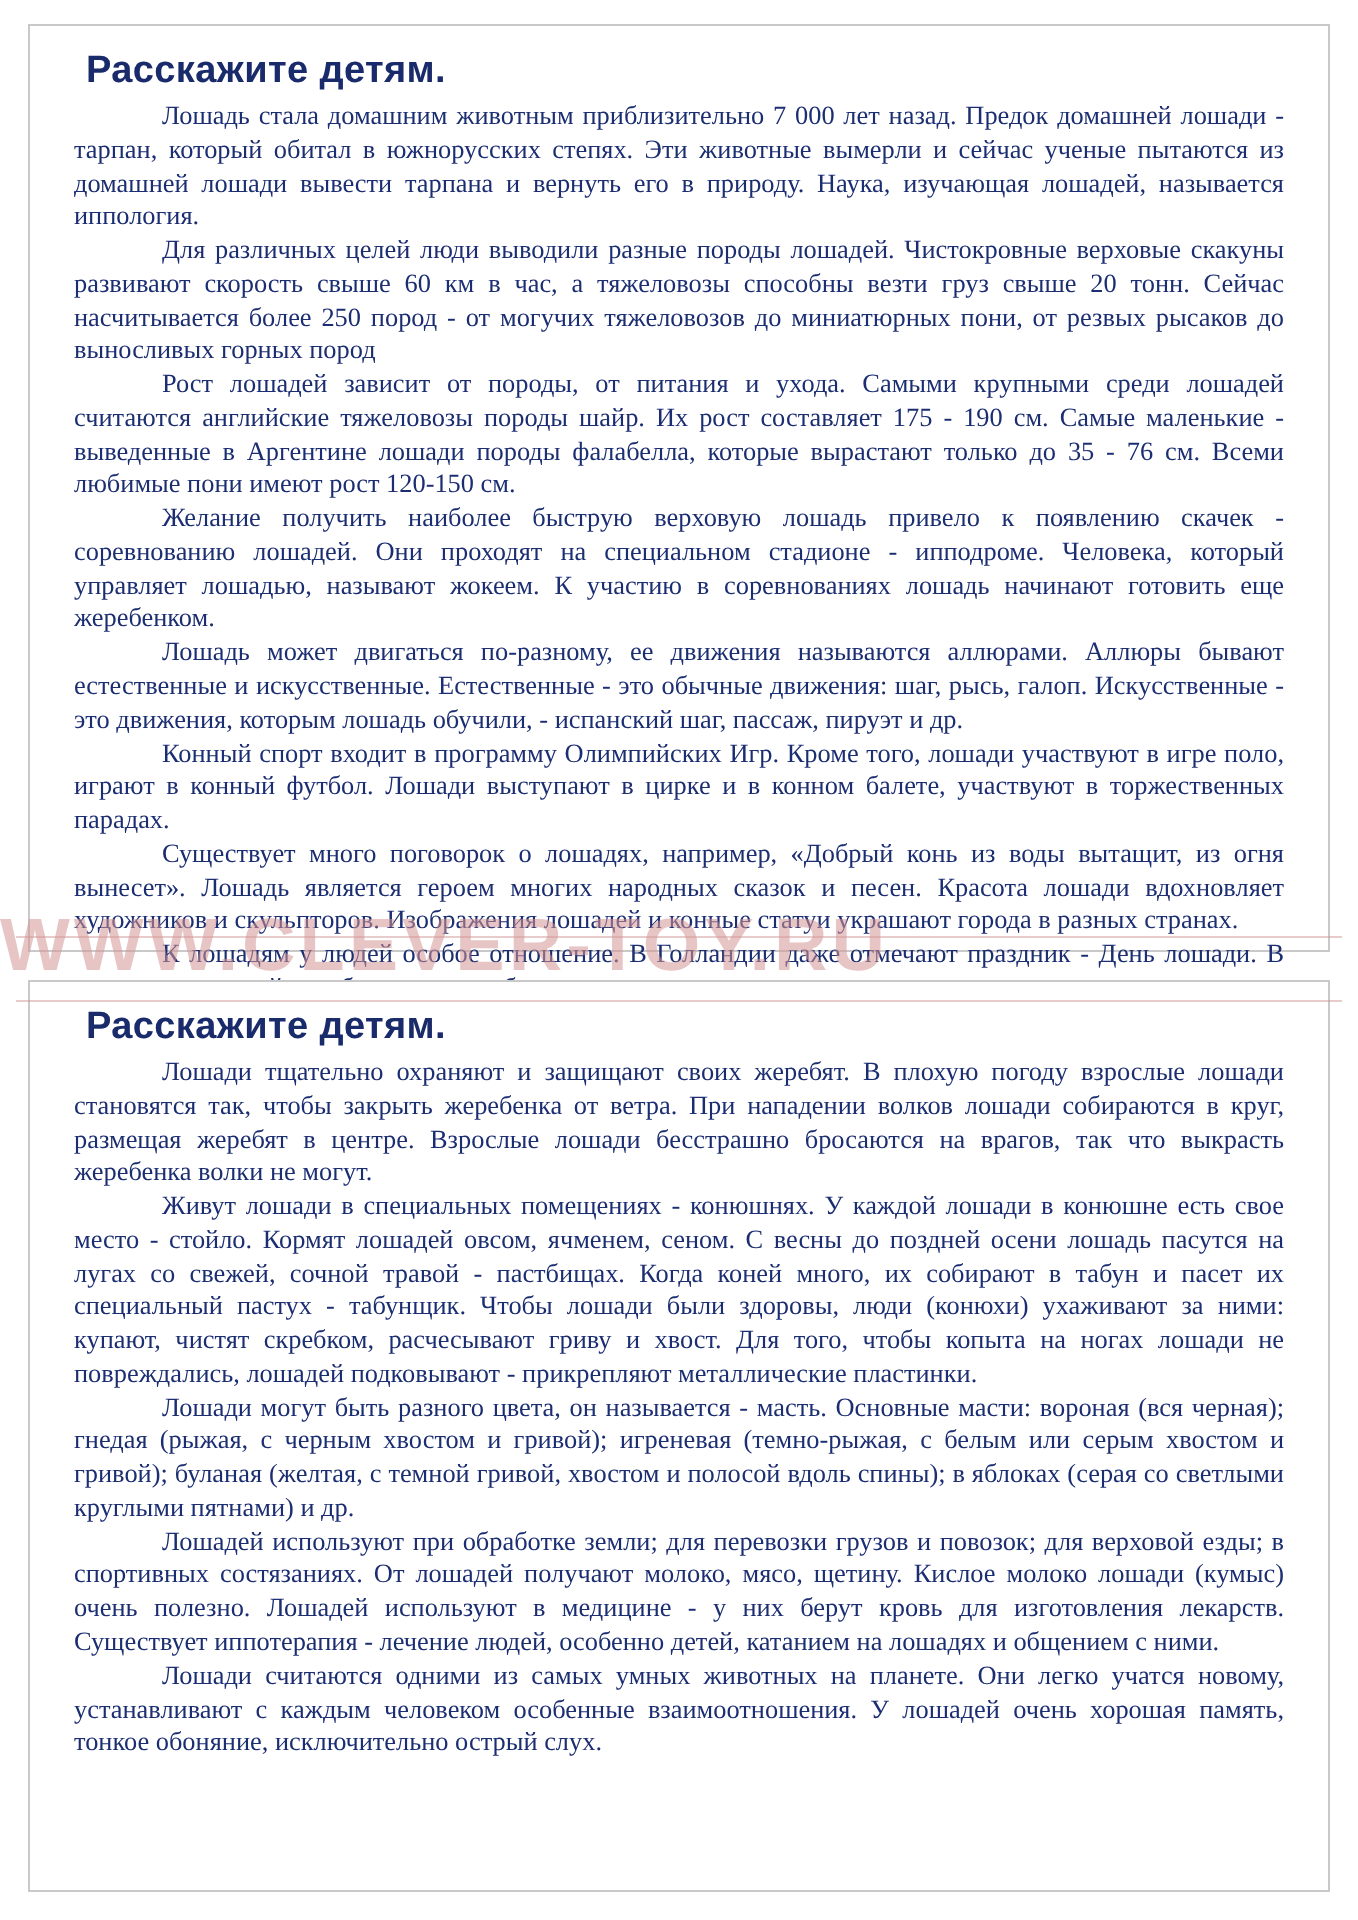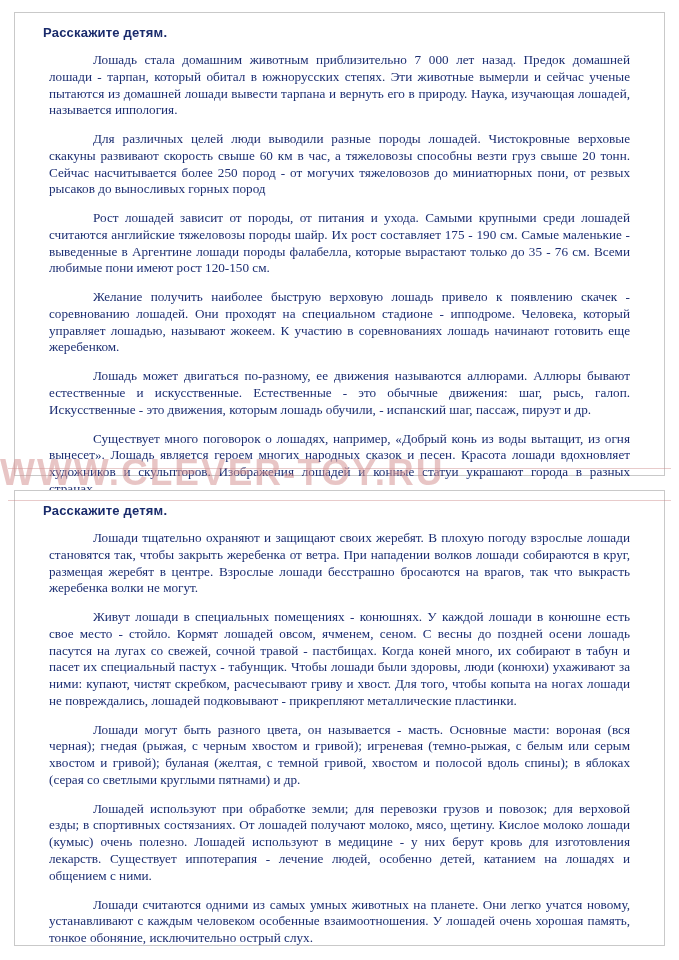--- a/index.html
+++ b/index.html
@@ -33,28 +33,28 @@
     height: 464px;
     padding: 12px 22px 10px 22px;
   }
   .scan-bottom {
     top: 490px;
     height: 456px;
     padding: 12px 22px 10px 22px;
   }
   .title {
     font-family: "Liberation Sans", sans-serif;
-    font-size: 13px;
+    font-size: 19px;
     font-weight: bold;
     color: #1a2b6b;
     letter-spacing: 0.2px;
     margin: 0 0 3px 6px;
   }
   p {
-    margin: 12px;
+    margin: 0;
     text-indent: 44px;
     font-size: 13.2px;
     line-height: 1.27;
     text-align: justify;
     color: #1c2e72;
   }
   .watermark {
     position: absolute;
     left: 0;
     right: 0;
@@ -82,20 +82,21 @@
 
 <div class="page">
 
   <div class="scan scan-top">
     <h1 class="title">Расскажите детям.</h1>
     <p>Лошадь стала домашним животным приблизительно 7 000 лет назад. Предок домашней лошади - тарпан, который обитал в южнорусских степях. Эти животные вымерли и сейчас ученые пытаются из домашней лошади вывести тарпана и вернуть его в природу. Наука, изучающая лошадей, называется иппология.</p>
     <p>Для различных целей люди выводили разные породы лошадей. Чистокровные верховые скакуны развивают скорость свыше 60 км в час, а тяжеловозы способны везти груз свыше 20 тонн. Сейчас насчитывается более 250 пород - от могучих тяжеловозов до миниатюрных пони, от резвых рысаков до выносливых горных пород</p>
     <p>Рост лошадей зависит от породы, от питания и ухода. Самыми крупными среди лошадей считаются английские тяжеловозы породы шайр. Их рост составляет 175 - 190 см. Самые маленькие - выведенные в Аргентине лошади породы фалабелла, которые вырастают только до 35 - 76 см. Всеми любимые пони имеют рост 120-150 см.</p>
     <p>Желание получить наиболее быструю верховую лошадь привело к появлению скачек - соревнованию лошадей. Они проходят на специальном стадионе - ипподроме. Человека, который управляет лошадью, называют жокеем. К участию в соревнованиях лошадь начинают готовить еще жеребенком.</p>
     <p>Лошадь может двигаться по-разному, ее движения называются аллюрами. Аллюры бывают естественные и искусственные. Естественные - это обычные движения: шаг, рысь, галоп. Искусственные - это движения, которым лошадь обучили, - испанский шаг, пассаж, пируэт и др.</p>
+    <p>Конный спорт входит в программу Олимпийских Игр. Кроме того, лошади участвуют в игре поло, играют в конный футбол. Лошади выступают в цирке и в конном балете, участвуют в торжественных парадах.</p>
     <p>Существует много поговорок о лошадях, например, «Добрый конь из воды вытащит, из огня вынесет». Лошадь является героем многих народных сказок и песен. Красота лошади вдохновляет художников и скульпторов. Изображения лошадей и конные статуи украшают города в разных странах.</p>
     <p>К лошадям у людей особое отношение. В Голландии даже отмечают праздник - День лошади. В этот день лошадей освобождают от работы, в их гривы вплетают ленты и украшают цветами.</p>
   </div>
 
   <div class="scan scan-bottom">
     <h1 class="title">Расскажите детям.</h1>
     <p>Лошади тщательно охраняют и защищают своих жеребят. В плохую погоду взрослые лошади становятся так, чтобы закрыть жеребенка от ветра. При нападении волков лошади собираются в круг, размещая жеребят в центре. Взрослые лошади бесстрашно бросаются на врагов, так что выкрасть жеребенка  волки не могут.</p>
     <p>Живут лошади в специальных помещениях - конюшнях. У каждой лошади в конюшне есть свое место - стойло.  Кормят лошадей овсом, ячменем, сеном.  С весны до поздней осени лошадь пасутся на лугах со свежей, сочной травой - пастбищах. Когда коней много, их собирают в табун и пасет их специальный пастух - табунщик. Чтобы лошади были здоровы, люди (конюхи) ухаживают за ними: купают, чистят скребком, расчесывают гриву и хвост. Для того, чтобы копыта на ногах лошади не повреждались,  лошадей подковывают - прикрепляют металлические пластинки.</p>
     <p>Лошади могут быть разного цвета, он называется - масть. Основные масти: вороная (вся черная); гнедая (рыжая, с черным хвостом и гривой); игреневая (темно-рыжая, с белым или серым хвостом и гривой); буланая (желтая, с темной гривой, хвостом и полосой вдоль спины); в яблоках (серая со светлыми круглыми пятнами) и др.</p>
     <p>Лошадей используют при обработке земли; для перевозки грузов и повозок; для верховой езды; в спортивных состязаниях.  От лошадей получают молоко, мясо, щетину. Кислое молоко лошади (кумыс) очень полезно. Лошадей используют в медицине - у них берут кровь для изготовления лекарств. Существует  иппотерапия - лечение людей, особенно детей, катанием на лошадях и общением с ними.</p>

